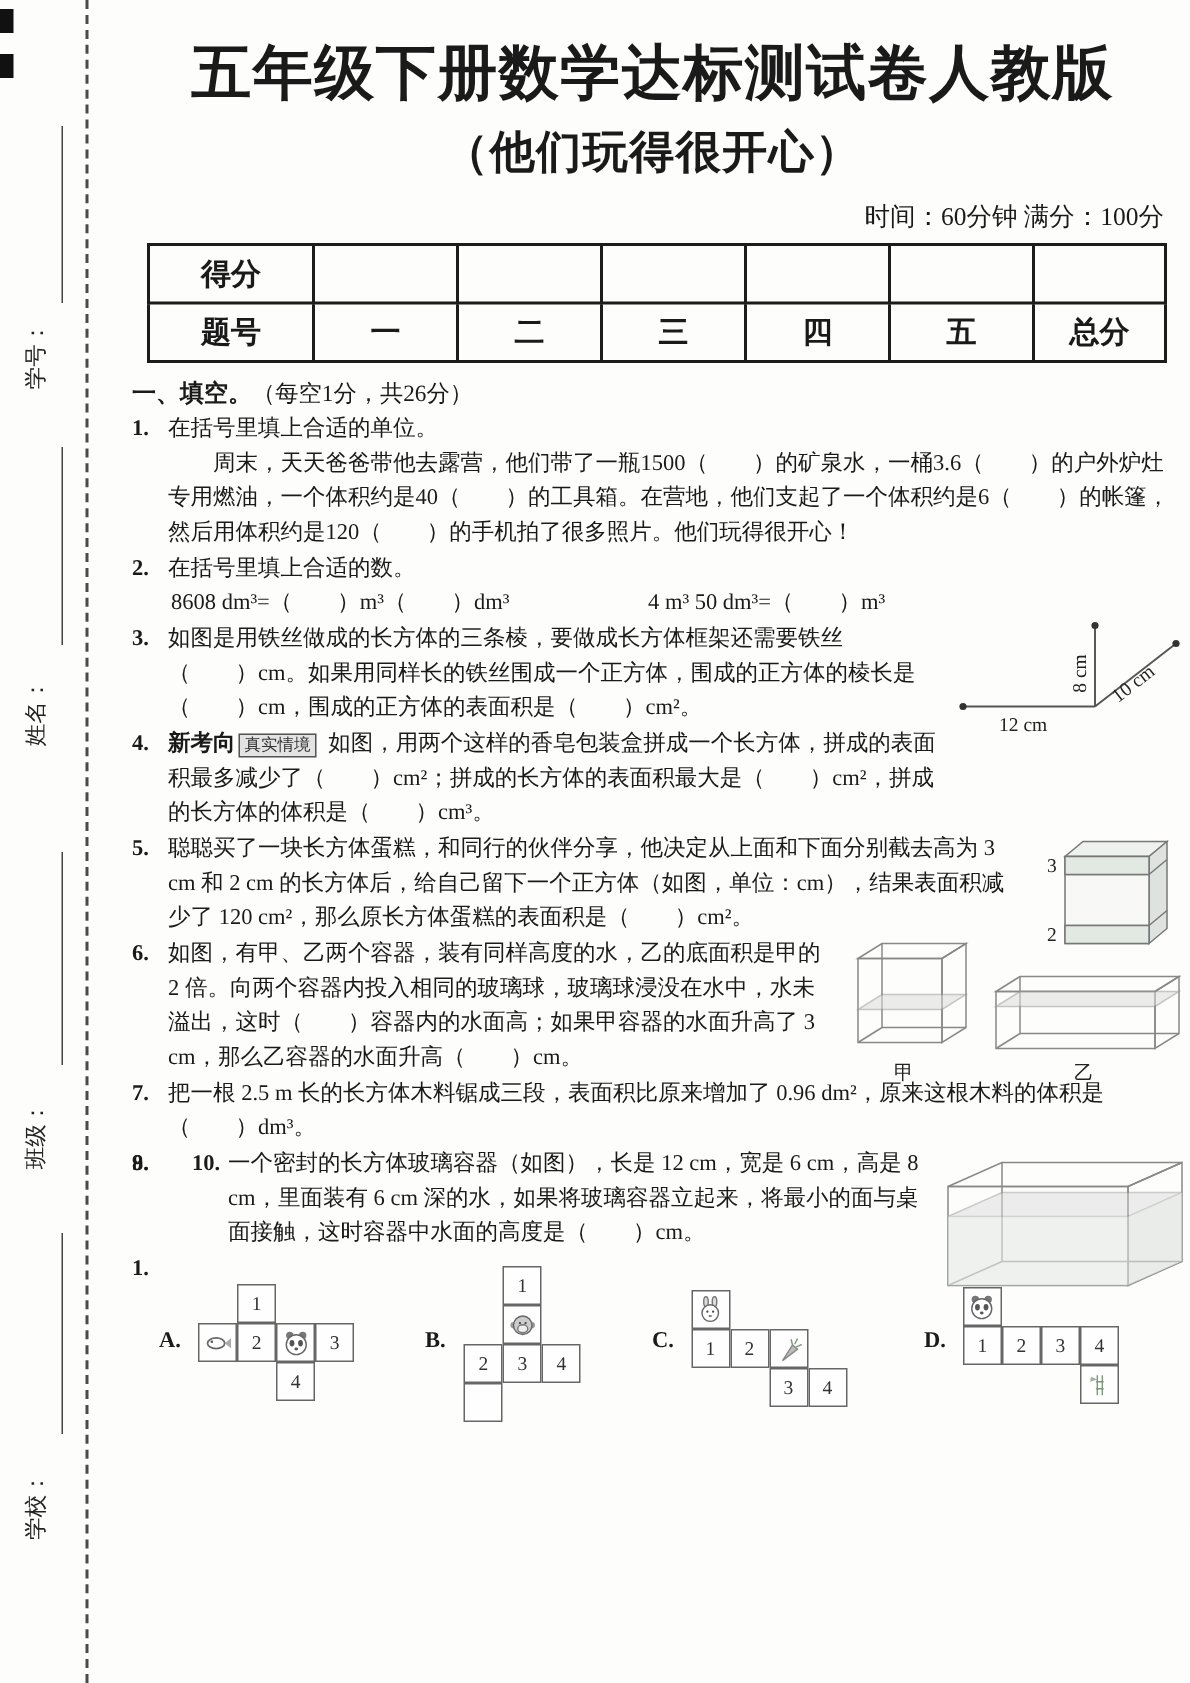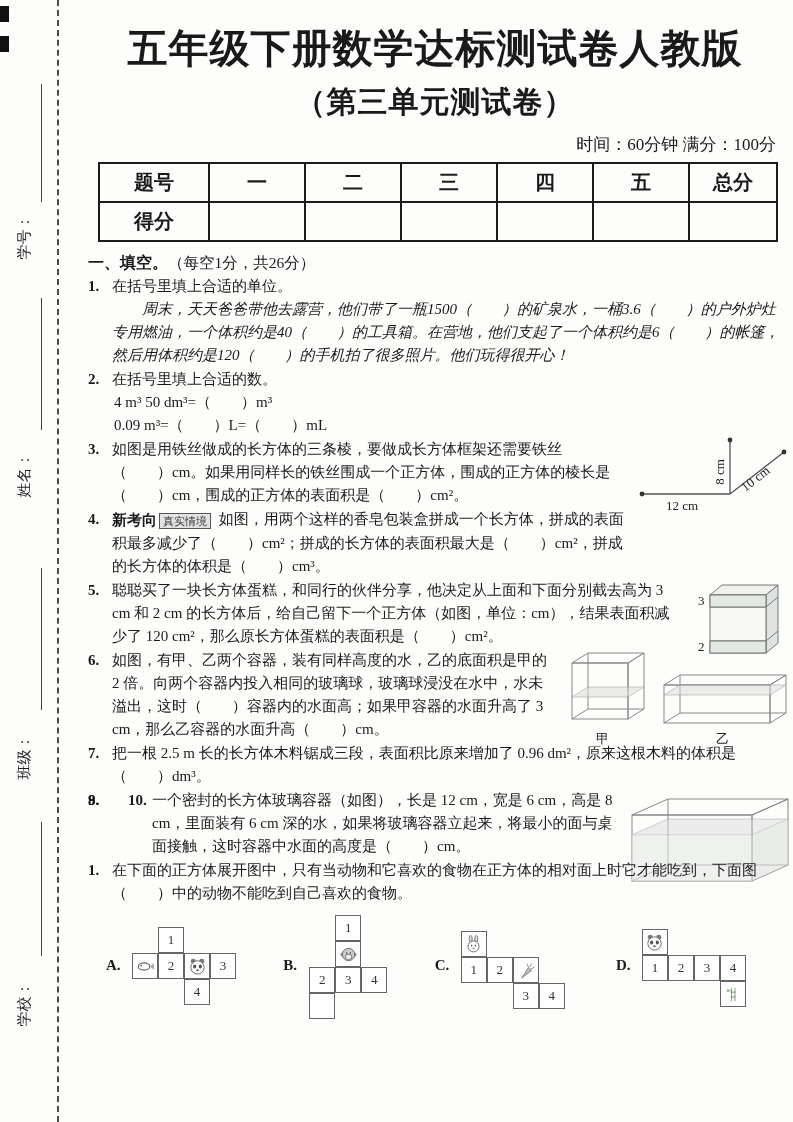--- a/index.html
+++ b/index.html
@@ -24,21 +24,21 @@
 
   table.score{border-collapse:collapse;table-layout:fixed;width:678px;margin:6px 0 0 10px;}
   table.score td{border:2px solid #1c1c1c;text-align:center;font-size:20px;font-weight:bold;height:37px;padding:0;}
 
   .sec-head{margin-top:9px;font-size:15.5px;line-height:23px;}
   .sec-head b{font-size:16px;}
 
   .q{position:relative;padding-left:24px;font-size:15px;line-height:23px;margin-top:1px;}
   .q .qn{position:absolute;left:0;top:0;font-weight:bold;}
   .q .stem{}
-  .q p.body{margin:0;text-indent:2em;font-style:italic;}
+  .q p.body{margin:0;text-indent:2em;}
   .q2line{display:flex;margin-left:2px;}
   .q2line .lft{width:318px;}
   .pr170{padding-right:168px;} .pr160{padding-right:158px;} .pr110{padding-right:108px;}
   .pr230{padding-right:228px;} .prq10{padding-right:168px;margin-left:40px;}
 
   .badge{display:inline-flex;align-items:center;margin-right:4px;vertical-align:middle;}
   .badge .bmain{font-weight:bold;font-size:15px;}
   .badge .bsub{font-size:11px;border:1px solid #555;background:#e3e3e3;color:#333;padding:0 3px;margin-left:2px;line-height:14px;}
 
   .fig{position:absolute;}
@@ -73,73 +73,73 @@
     <div class="sb-line" style="top:568px;height:142px;"></div>
     <span class="sb-label" style="top:748px;">班级：</span>
     <div class="sb-line" style="top:822px;height:134px;"></div>
     <span class="sb-label" style="top:995px;">学校：</span>
   </div>
   <div class="dashed-sep"></div>
 
   <div class="content">
 
     <h1 class="title">五年级下册数学达标测试卷人教版</h1>
-    <h2 class="subtitle">（第三单元测试卷）</h2>
+    <h2 class="subtitle">（他们玩得很开心）</h2>
     <div class="meta">时间：60分钟  满分：100分</div>
 
     <table class="score">
       <colgroup>
         <col style="width:110px">
           <col style="width:96px">
           <col style="width:96px">
           <col style="width:96px">
         <col style="width:96px">
           <col style="width:96px">
           <col style="width:88px">
       </colgroup>
       <tbody>
           <tr>
+        <td>得分</td>
+        <td></td>
+        <td></td>
+        <td></td>
+        <td></td>
+        <td></td>
+        <td></td>
+      </tr>
+      <tr>
         <td>题号</td>
         <td>一</td>
         <td>二</td>
         <td>三</td>
         <td>四</td>
         <td>五</td>
         <td>总分</td>
       </tr>
-      <tr>
-        <td>得分</td>
-        <td></td>
-        <td></td>
-        <td></td>
-        <td></td>
-        <td></td>
-        <td></td>
-      </tr>
     </tbody>
       </table>
 
     <div class="sec-head">
       <b>一、填空。</b><span>（每空1分，共26分）</span>
     </div>
 
     <div class="q">
       <span class="qn">1.</span>
       <span class="stem">在括号里填上合适的单位。</span>
       <p class="body">周末，天天爸爸带他去露营，他们带了一瓶1500（　　）的矿泉水，一桶3.6（　　）的户外炉灶专用燃油，一个体积约是40（　　）的工具箱。在营地，他们支起了一个体积约是6（　　）的帐篷，然后用体积约是120（　　）的手机拍了很多照片。他们玩得很开心！</p>
     </div>
 
     <div class="q">
       <span class="qn">2.</span>
       <span class="stem">在括号里填上合适的数。</span>
       <div class="q2line">
+        <span class="lft">8608 dm³=（　　）m³（　　）dm³</span>
         <span>4 m³ 50 dm³=（　　）m³</span>
       </div>
       <div class="q2line">
-        <span class="lft">0.09 m³=（　　）L=（　　）mL</span>
       </div>
     </div>
 
     <div class="q pr170">
       <span class="qn">3.</span>
       <span>如图是用铁丝做成的长方体的三条棱，要做成长方体框架还需要铁丝（　　）cm。如果用同样长的铁丝围成一个正方体，围成的正方体的棱长是（　　）cm，围成的正方体的表面积是（　　）cm²。</span>
       <div class="fig" style="right:-14px;top:-8px;width:168px;height:86px;">
         <svg width="168" height="86">
           <line class="wired" x1="14" y1="64" x2="102" y2="64"></line>
           <line class="wired" x1="102" y1="64" x2="102" y2="10"></line>
@@ -237,21 +237,20 @@
           <polygon points="6,50 126,50 162,34 42,34" fill="#ddd" opacity="0.5" stroke="#999"></polygon>
           <rect x="6" y="50" width="120" height="46" fill="#e6e9e6" opacity="0.6"></rect>
           <polygon points="126,50 162,34 162,80 126,96" fill="#dde1dd" opacity="0.6"></polygon>
         </svg>
       </div>
     </div>
 
 
     <div class="q">
       <span class="qn">1.</span>
-      <span>在下面的正方体展开图中，只有当动物和它喜欢的食物在正方体的相对面上时它才能吃到，下面图（　　）中的动物不能吃到自己喜欢的食物。</span>
     </div>
 
     <div class="optrow">
       <div class="opt optA">
         <span class="optletter">A.</span>
         <div class="net" style="top: 14px;">
             <div class="net-cell" style="left: 26px; top: 0px;">1</div>
             <div class="net-cell" style="left: 0px; top: 26px;">
               <svg width="19" height="19" viewBox="0 0 20 20">
                 <ellipse cx="8.5" cy="10" rx="6" ry="3.8" fill="none" stroke="#666" stroke-width="1.2"></ellipse>

